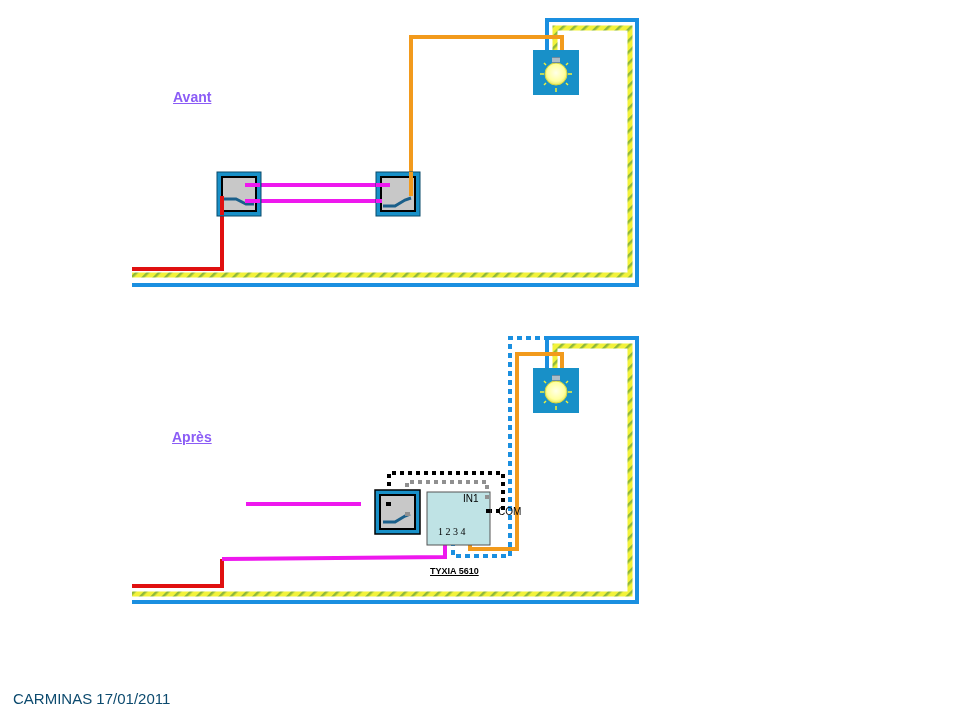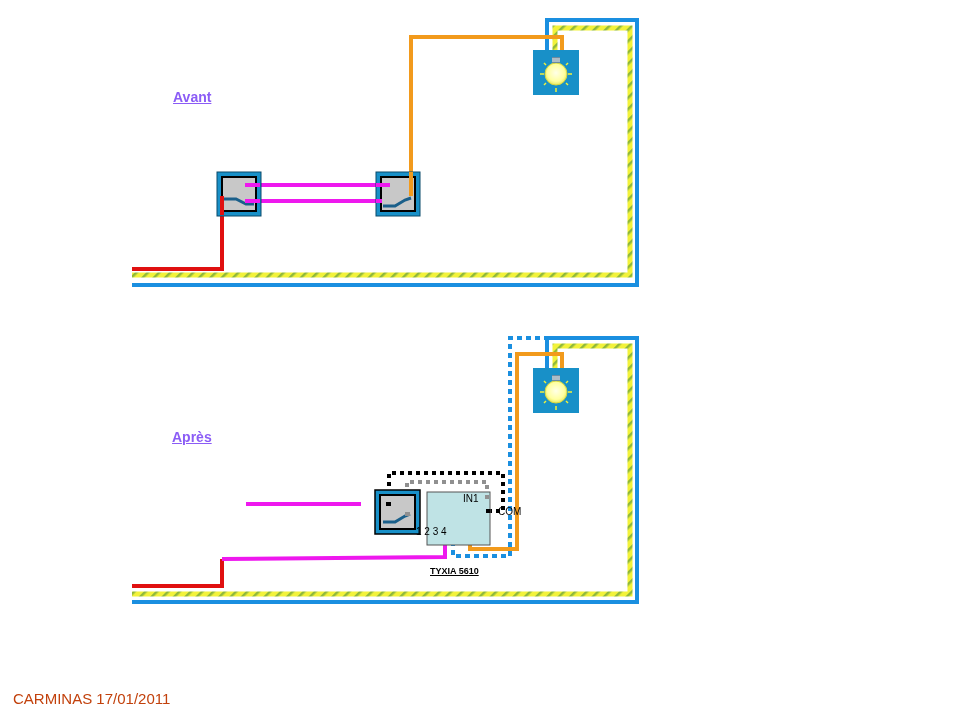--- a/index.html
+++ b/index.html
@@ -1,19 +1,19 @@
 <!DOCTYPE html>
 <html><head>
 <meta charset="utf-8">
 <style>
   html, body { margin: 0; padding: 0; background: #ffffff; }
   body { width: 960px; height: 720px; position: relative; overflow: hidden; font-family: "Liberation Sans", sans-serif; }
   svg#diagram { position: absolute; left: 0; top: 0; width: 960px; height: 720px; }
   .label-title { position: absolute; font-weight: bold; font-size: 14px; text-decoration: underline; color: #8b5cf6; font-family: "Liberation Sans", sans-serif; margin-left: 28px; }
-  .footer { position: absolute; left: 13px; top: 690px; font-size: 15px; color: #c2410c; font-family: "Liberation Sans", sans-serif; }
+  .footer { position: absolute; left: 13px; top: 690px; font-size: 15px; color: #0c4a6e; font-family: "Liberation Sans", sans-serif; }
   .module-text { position: absolute; font-size: 10px; color: #000; font-family: "Liberation Sans", sans-serif; }
   .module-name { position: absolute; font-size: 9px; font-weight: bold; color: #000; font-family: "Liberation Sans", sans-serif; }
 </style>
 </head>
 <body>
 
 <svg id="diagram" viewBox="0 0 960 720" xmlns="http://www.w3.org/2000/svg">
   <defs>
     <pattern id="earthStripe" patternUnits="userSpaceOnUse" width="8" height="8" patternTransform="rotate(45)">
       <rect width="8" height="8" fill="#f2f23a"></rect>
@@ -133,16 +133,16 @@
       </g>
     </g>
   </g>
 </svg>
 
 <div class="label-title" style="left:145px; top:89px;">Avant</div>
 <div class="label-title" style="left:144px; top:429px;">Après</div>
 
 <div class="module-text" style="left:463px; top:493px;">IN1</div>
 <div class="module-text" style="left:460px; top:506px;margin-left:38px;">COM</div>
-<div class="module-text" style="left:416px; top:526px;">1 2 3 4</div>
+<div class="module-text" style="left:438px; top:526px;font-family:Liberation Serif, serif;">1 2 3 4</div>
 <div class="module-name" style="left:430px; top:566px;text-decoration:underline;">TYXIA 5610</div>
 
 <div class="footer">CARMINAS 17/01/2011</div>
 
 </body></html>

